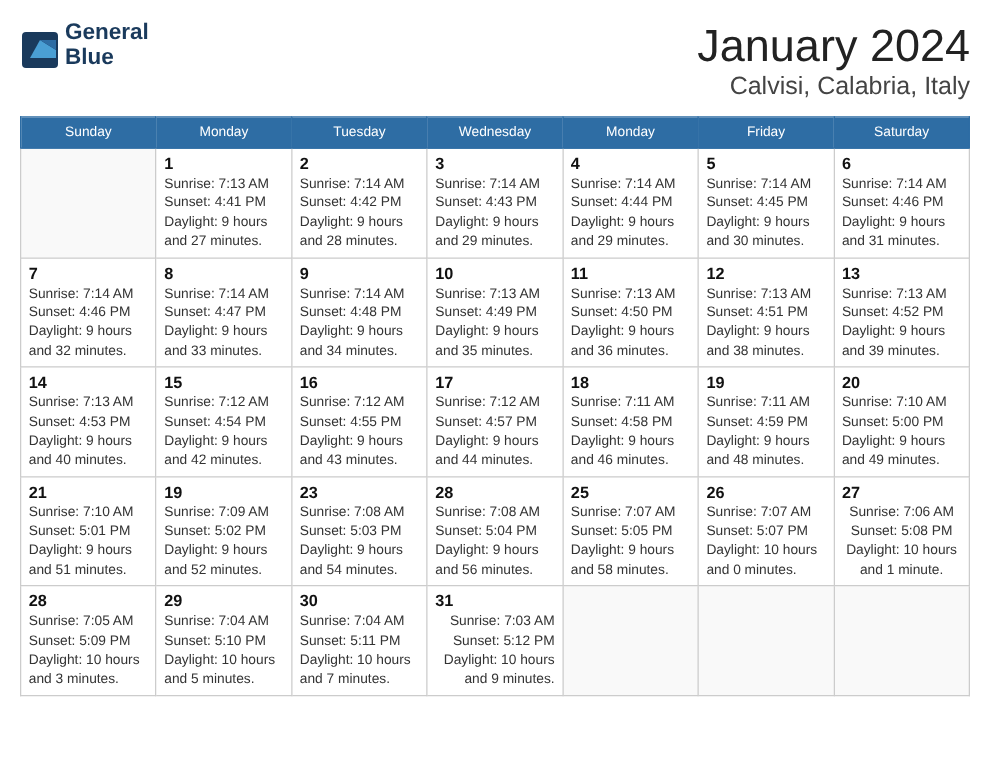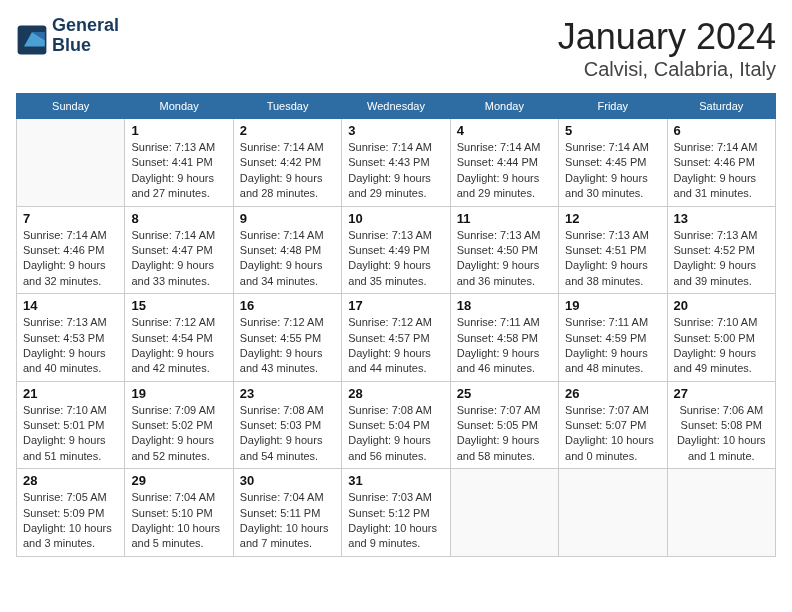--- a/index.html
+++ b/index.html
@@ -331,21 +331,21 @@
         </td>
         <td>
           <div class="day-number">30</div>
           <div class="day-detail" style="white-space: pre-line;">Sunrise: 7:04 AM
 Sunset: 5:11 PM
 Daylight: 10 hours
 and 7 minutes.</div>
         </td>
         <td>
           <div class="day-number">31</div>
-          <div class="day-detail" style="white-space: pre-line;">Sunrise: 7:03 AM
+          <div class="day-detail" style="white-space: pre-line; text-align: right;">Sunrise: 7:03 AM
 Sunset: 5:12 PM
 Daylight: 10 hours
 and 9 minutes.</div>
         </td>
         <td class="empty-cell"></td>
         <td class="empty-cell"></td>
         <td class="empty-cell"></td>
       </tr>
     </tbody>
 </table>

